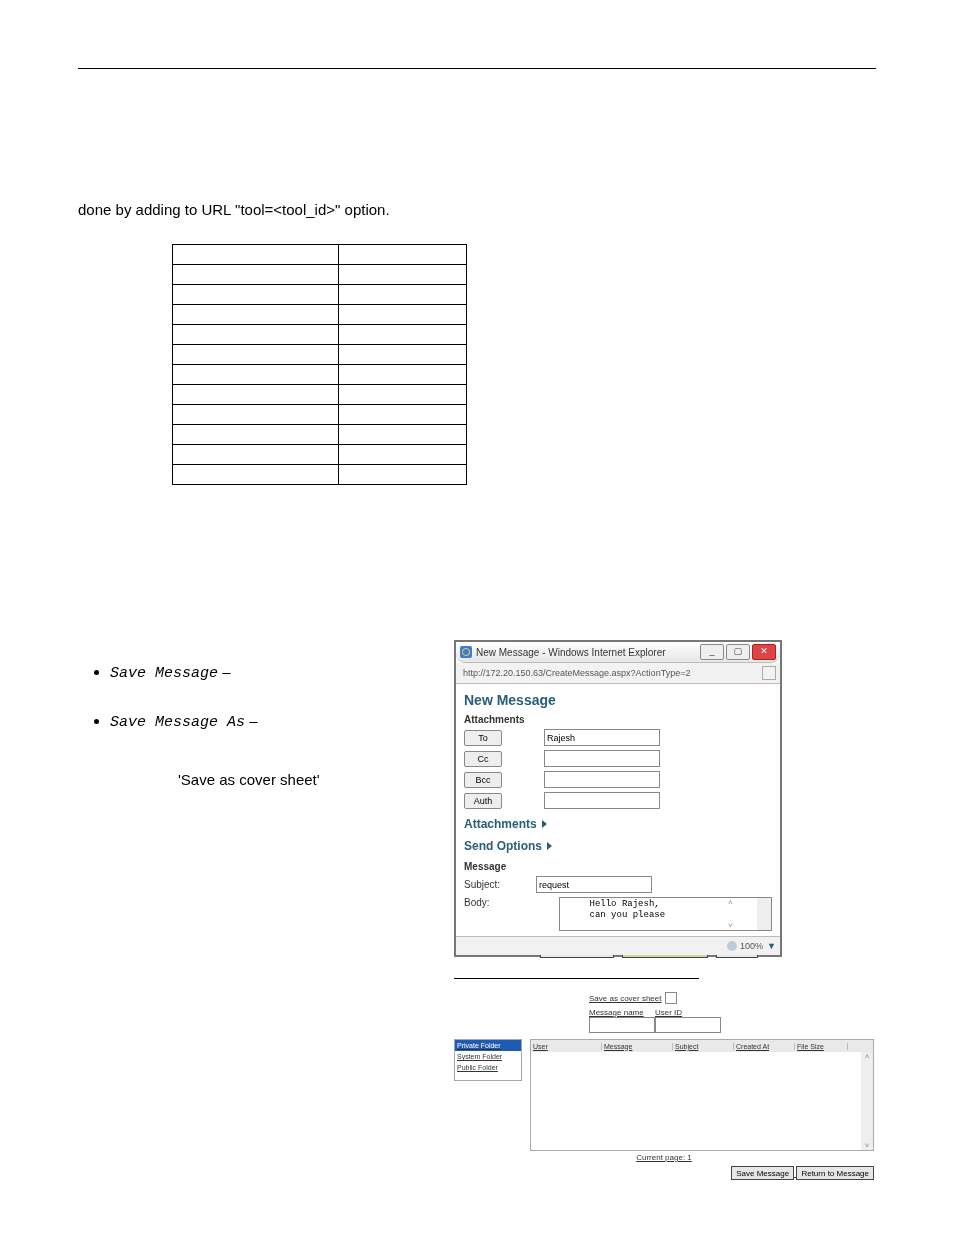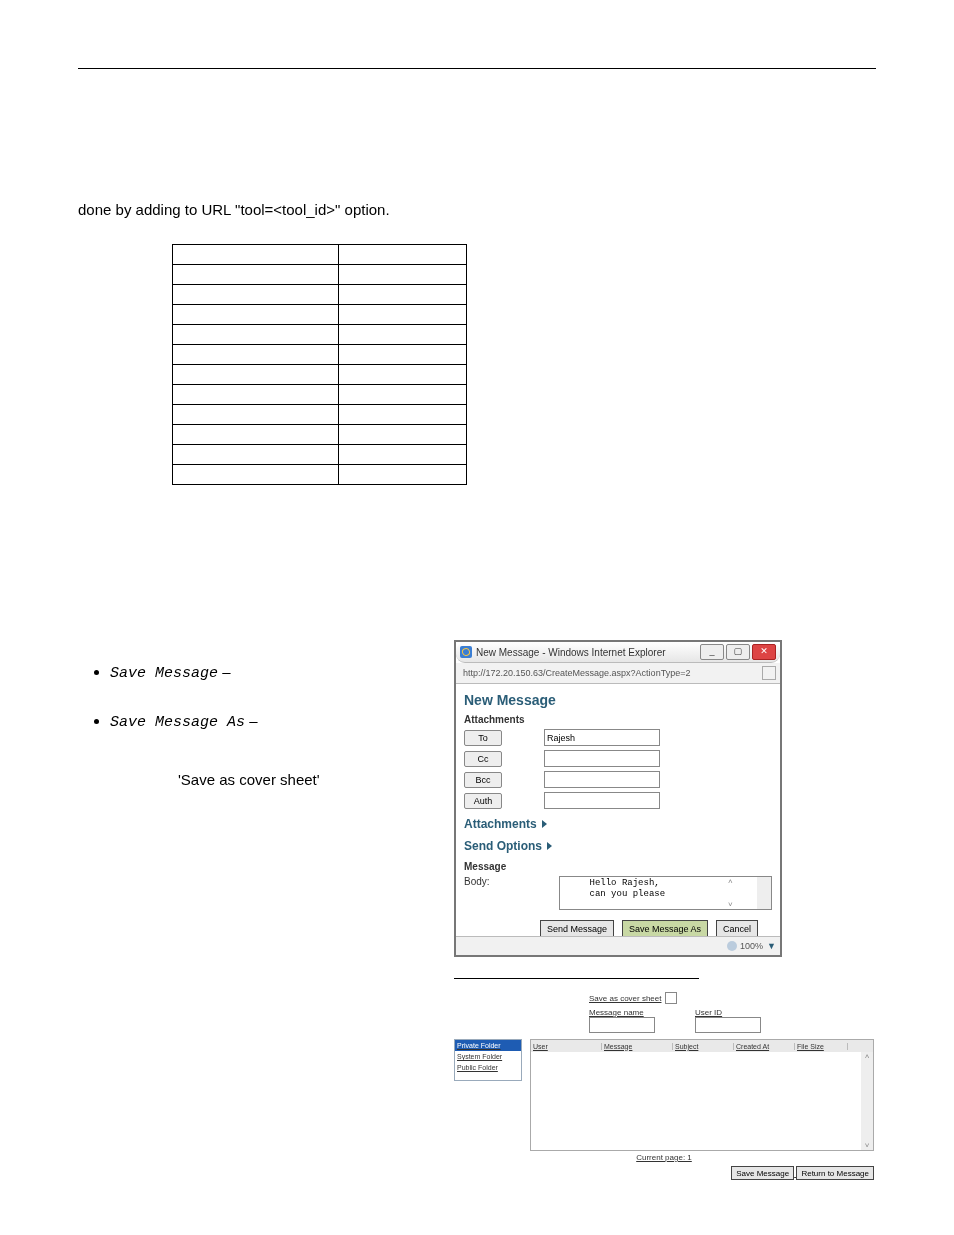--- a/index.html
+++ b/index.html
@@ -54,21 +54,21 @@
              font-size:9px;color:#555;padding:0 4px;}
   .zoom-ico{width:10px;height:10px;background:#bcd;border-radius:50%;margin-right:3px;}
   .dd{font-size:9px;color:#2a5d77;margin-left:4px;}
 
   .hr-under{border-top:1px solid #000;width:245px;margin:20px 0 0 454px;position:absolute;top:890px;}
 
   
   .shot2{position:absolute;top:924px;left:454px;width:420px;height:196px;font-size:8px;color:#333;text-decoration:underline;}
   .s2-top{display:flex;align-items:center;margin-left:135px;}
   .cb{width:10px;height:10px;border:1px solid #888;margin-left:4px;}
-  .s2-filters{display:flex;margin:4px 0 0 135px;gap:40px;}
+  .s2-filters{display:flex;margin:4px 0 0 135px;}
   .s2-filters .fld{display:flex;flex-direction:column;}
   .s2-filters input{width:60px;height:12px;border:1px solid #888;font-size:8px;}
 
   .s2-main{display:flex;margin-top:6px;}
   .s2-side{width:66px;height:40px;border:1px solid #9ab;font-size:7px;line-height:11px;background:#fff;}
   .s2-side .sel{background:#1e5cb3;color:#fff;padding:0 2px;}
   .s2-side div{padding:0 2px;}
 
   .s2-grid{flex:1;margin-left:8px;border:1px solid #aaa;height:110px;position:relative;background:#fff;}
   .s2-head{display:flex;background:#e9e9e9;font-size:7px;height:12px;align-items:center;}
@@ -198,20 +198,24 @@
     <div class="exp">
       <span>Attachments</span>
       <span class="tri"></span>
     </div>
     <div class="exp">
       <span>Send Options</span>
       <span class="tri"></span>
     </div>
 
     <div class="nm-sec" style="margin-top:8px">Message</div>
+    <div class="lbl-subject">
+      <span>Subject:</span>
+      <input class="subj" value="request" style="">
+    </div>
     <div class="body-row">
       <span>Body:</span>
       <div class="ta-wrap">
         <textarea class="ta" style="">Hello Rajesh,
 can you please</textarea>
         <div class="sb">
           <span>˄</span>
           <span>˅</span>
         </div>
       </div>

